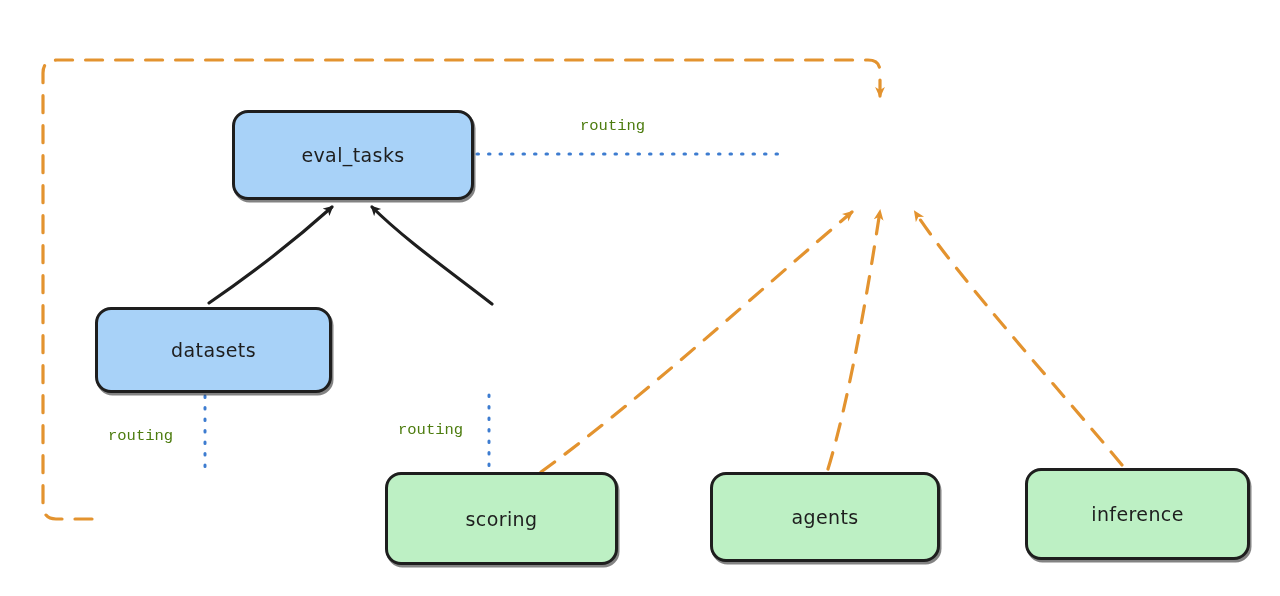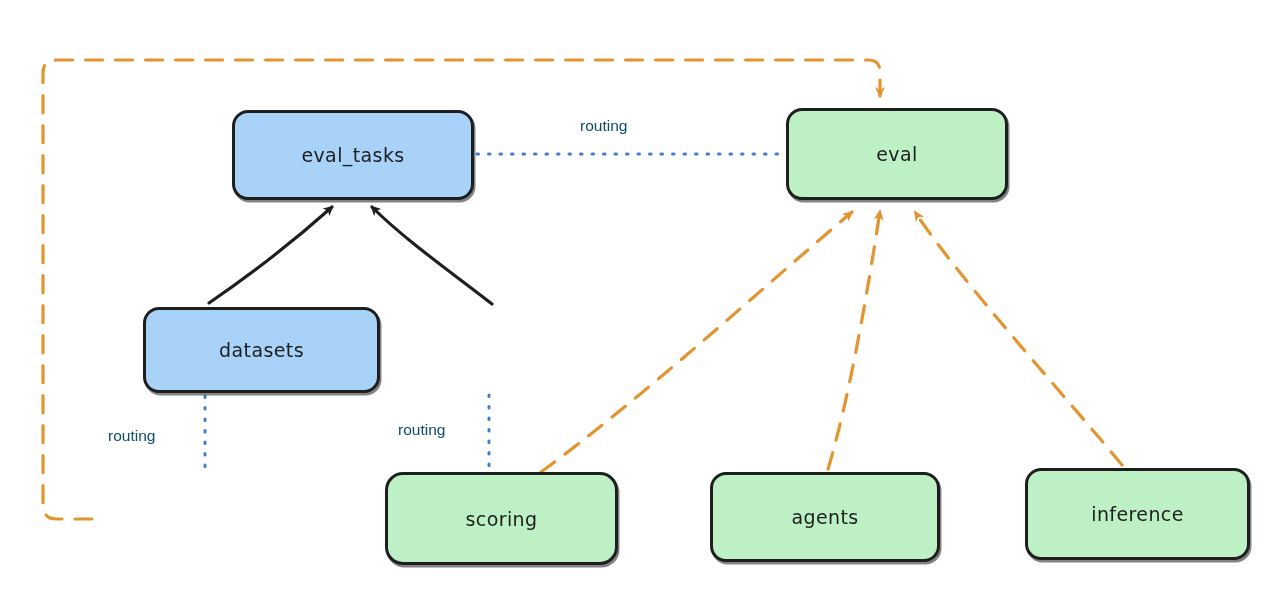--- a/index.html
+++ b/index.html
@@ -41,23 +41,23 @@
   .node-label {
     font-family: "DejaVu Sans", sans-serif;
     font-size: 19px;
     color: #1e1e1e;
     letter-spacing: 0.4px;
     white-space: nowrap;
     user-select: none;
   }
   .edge-label {
     position: absolute;
-    font-family: Liberation Sans, sans-serif;
+    font-family: Liberation Mono, monospace;
     font-size: 15.5px;
-    color: #0c4a6e;
+    color: #4d7c0f;
     white-space: nowrap;
     user-select: none;
   }
 </style>
 </head>
 <body>
 
 <div id="canvas">
 
   <svg id="edge-layer" viewBox="0 0 1280 596">
@@ -98,31 +98,28 @@
     </g>
     <g>
       <path d="M1122,465 C 1060,390 960,280 915,212" stroke="#e3932f" stroke-width="3.2" fill="none" stroke-linecap="round" stroke-dasharray="17 13" marker-end="url(#arrow-orange)"></path>
     </g>
   </svg>
 
   <div class="node blue" id="node-eval_tasks" style="left:232px; top:110px; width:242px; height:90px;">
     <span class="node-label">eval_tasks</span>
   </div>
 
-  <div class="node green" id="node-eval" style="left:786px; top:108px; width:222px; height:92px;">
-    <span class="node-label">eval</span>
-  </div>
 
-  <div class="node blue" id="node-datasets" style="left:95px; top:307px; width:237px; height:86px;margin-left:48px;">
+  <div class="node blue" id="node-datasets" style="left:95px; top:307px; width:237px; height:86px;">
     <span class="node-label">datasets</span>
   </div>
 
 
 
-  <div class="node green" id="node-scoring" style="left:385px; top:472px; width:233px; height:93px;border-radius:18px;">
+  <div class="node green" id="node-scoring" style="left:385px; top:472px; width:233px; height:93px;">
     <span class="node-label">scoring</span>
   </div>
 
   <div class="node green" id="node-inference" style="left:1025px; top:468px; width:225px; height:92px;">
     <span class="node-label">inference</span>
   </div>
 
   <div class="node green" id="node-agents" style="left:710px; top:472px; width:230px; height:90px;">
     <span class="node-label">agents</span>
   </div>

